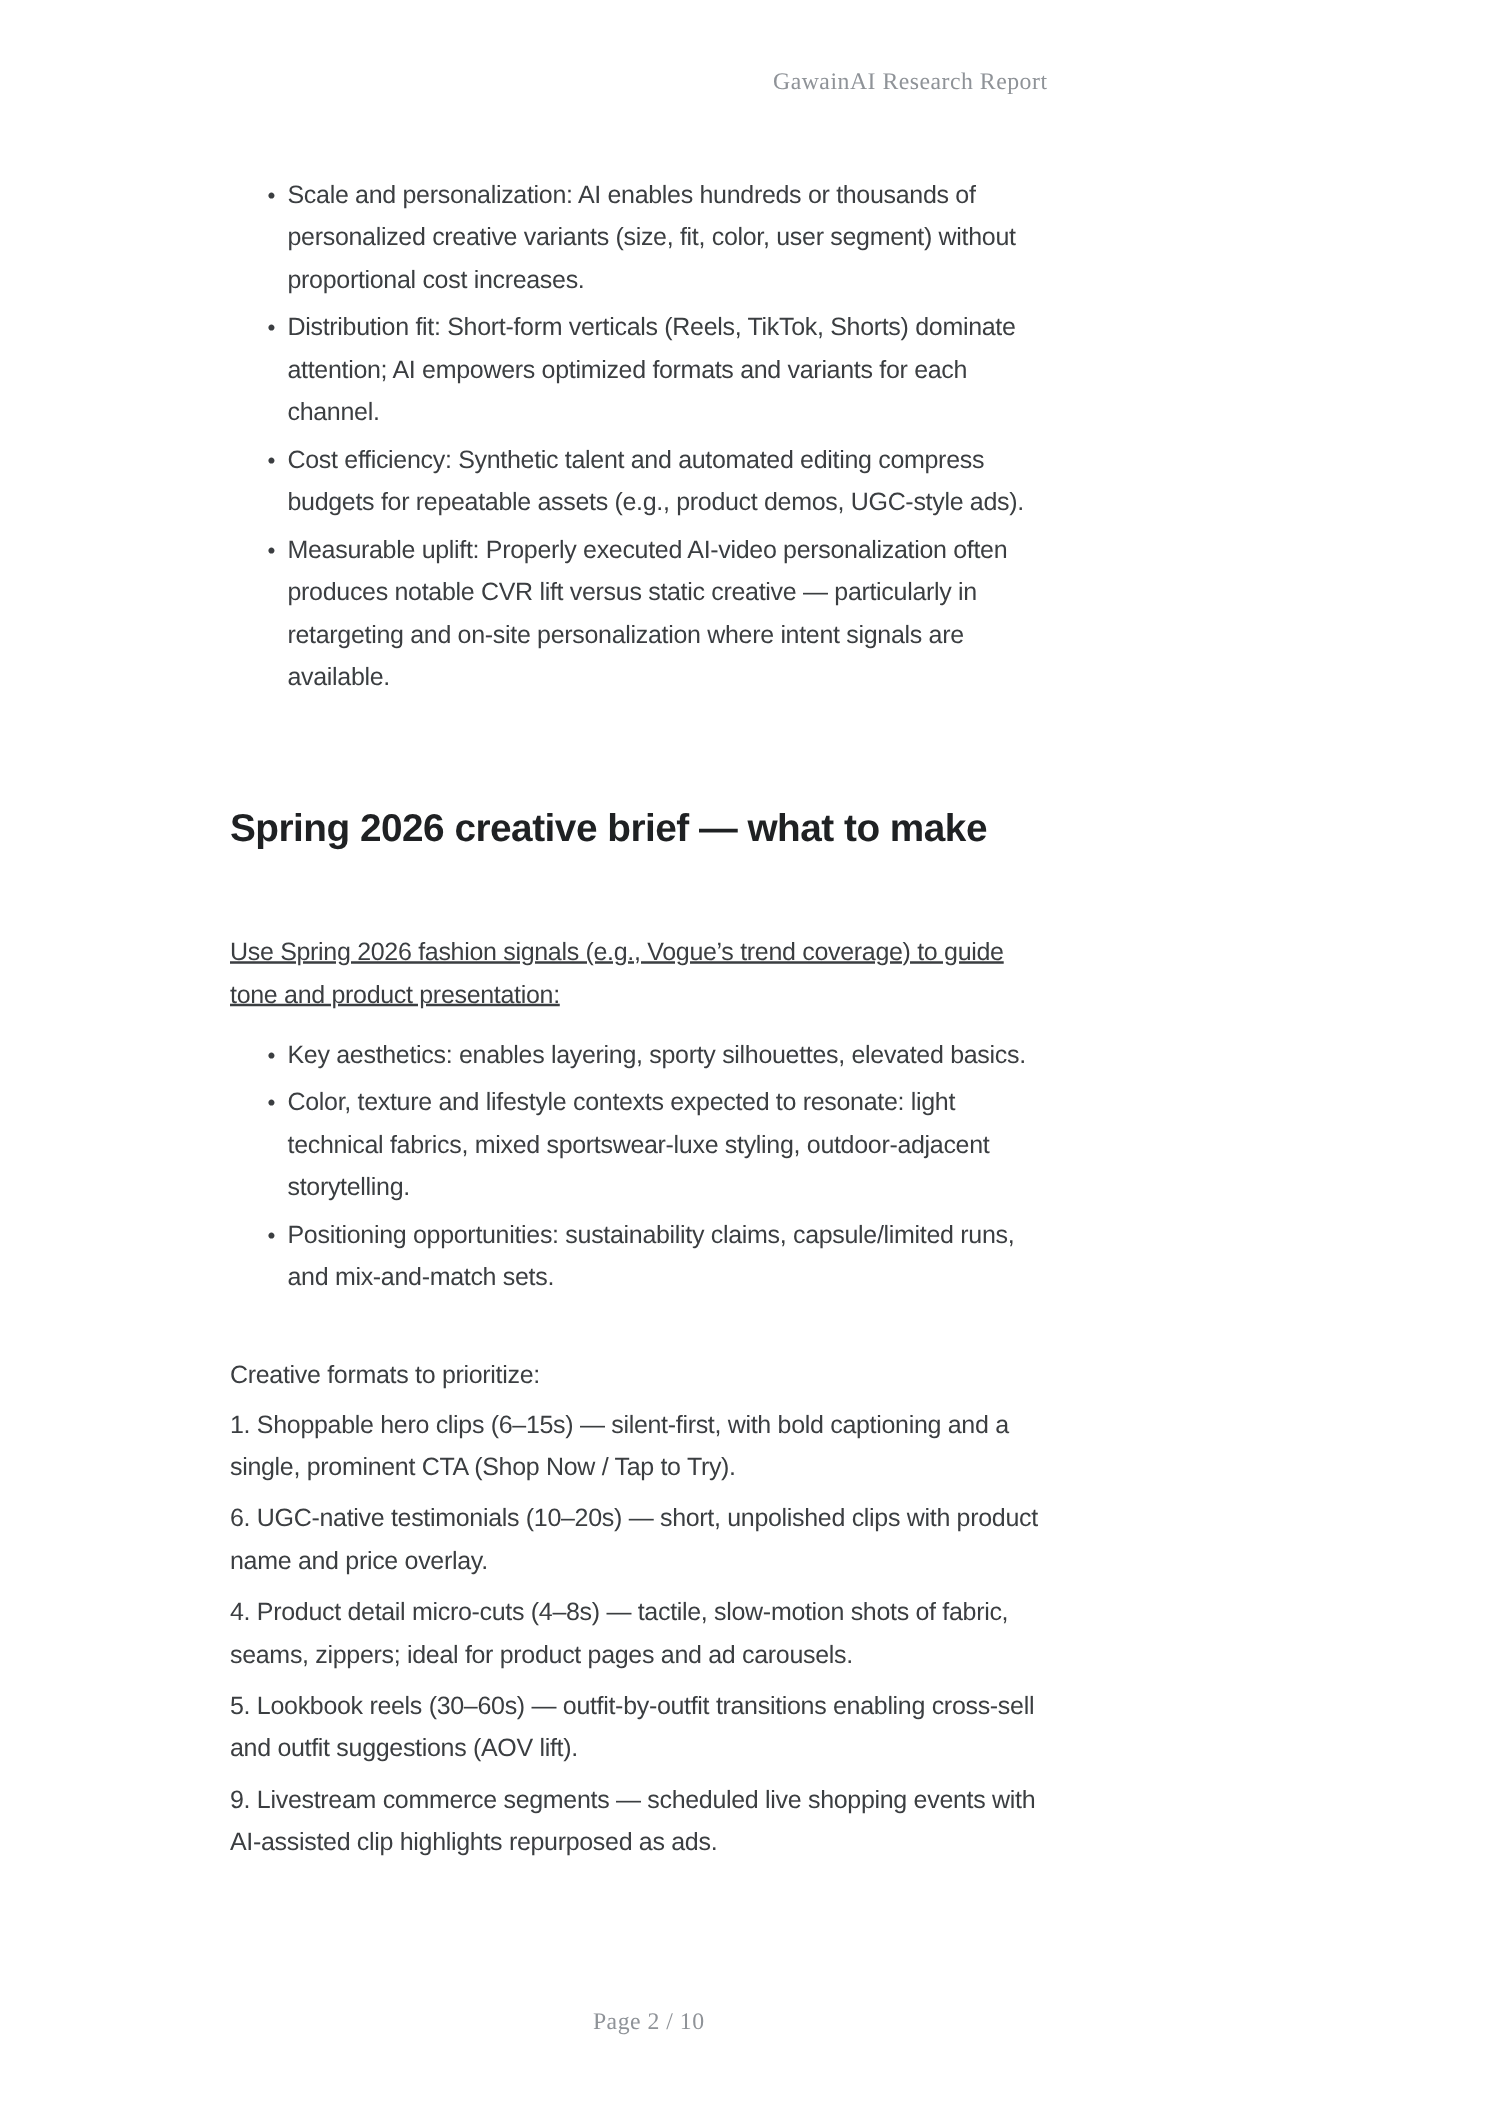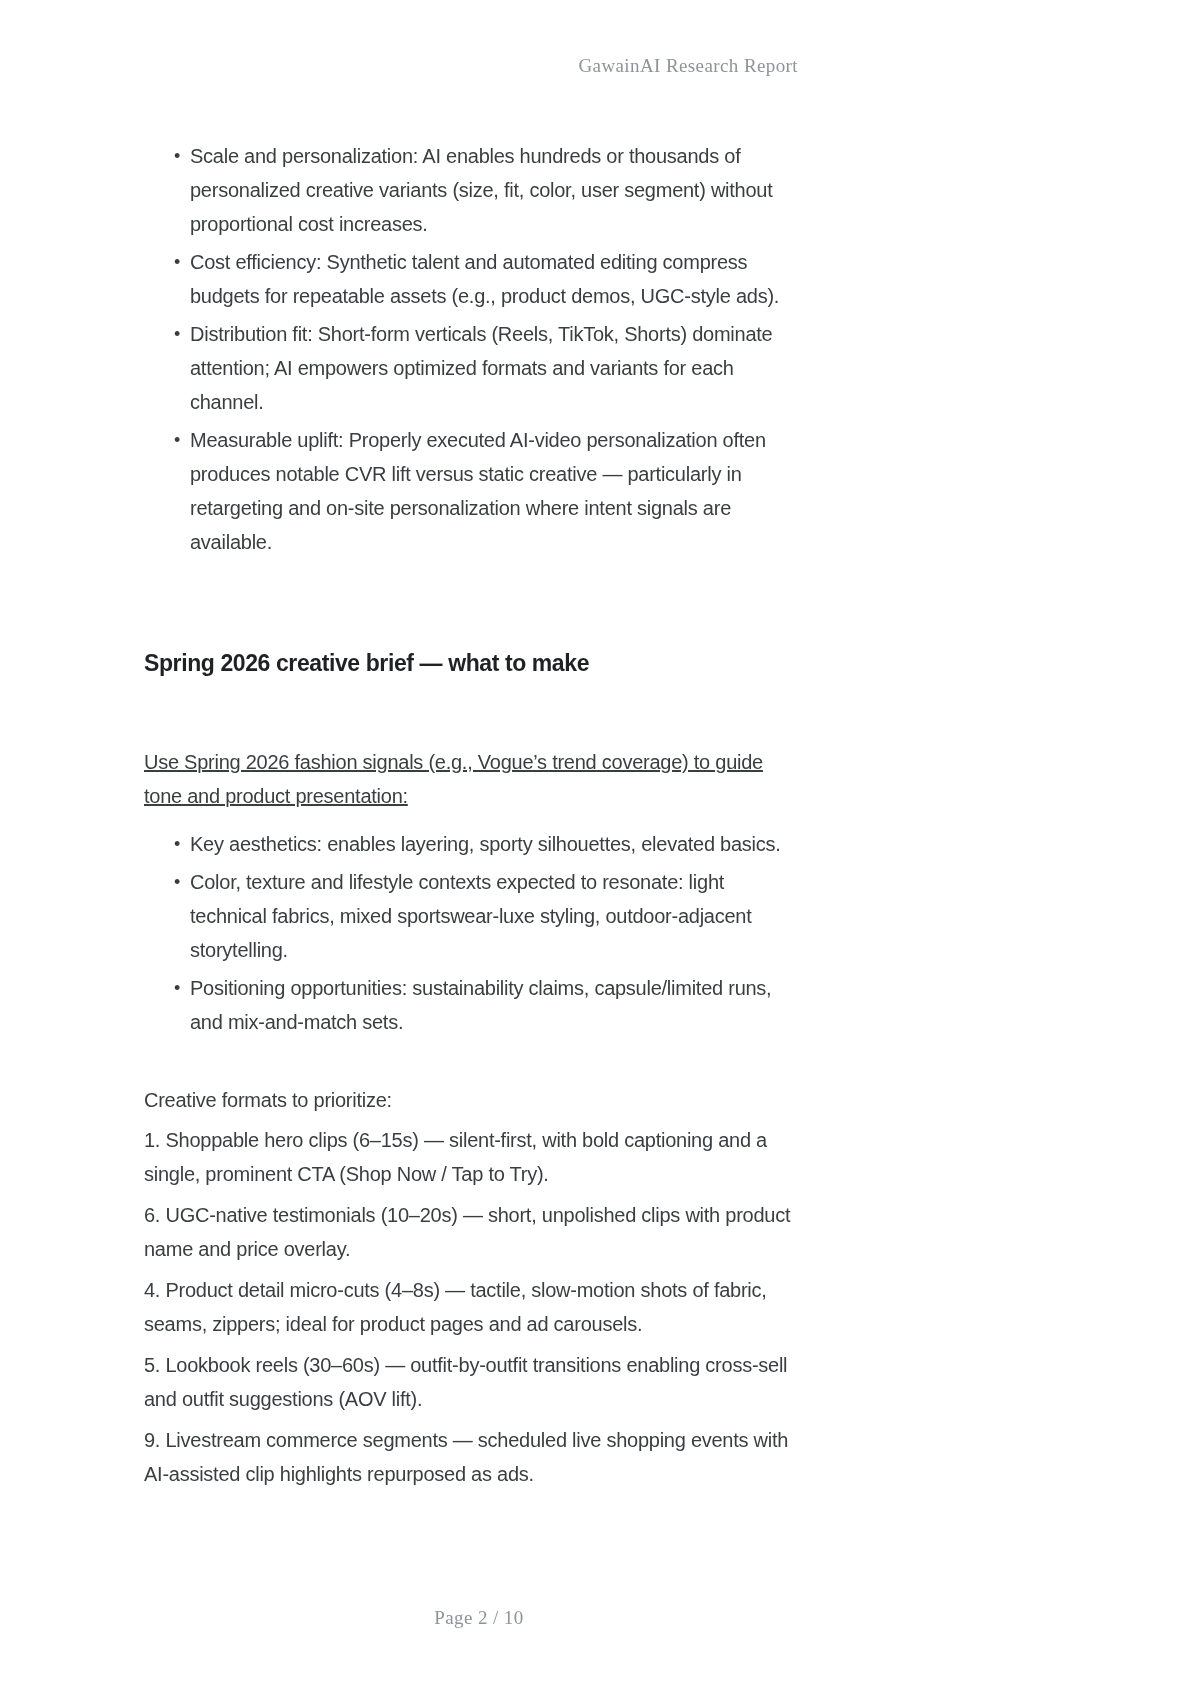--- a/index.html
+++ b/index.html
@@ -7,20 +7,21 @@
     padding: 0;
     background: #ffffff;
   }
   .page {
     position: relative;
     width: 942px;
     height: 1684px;
     background: #ffffff;
     overflow: hidden;
     font-family: "Liberation Sans", sans-serif;
+    margin-left: 40px;
   }
   .doc-header {
     position: absolute;
     top: 55px;
     right: 144px;
     font-family: "Liberation Serif", "DejaVu Serif", serif;
     font-size: 19px;
     color: #8f9398;
     letter-spacing: 0.4px;
   }
@@ -48,21 +49,21 @@
   ul.bullet-list li::before {
     content: "\2022";
     position: absolute;
     left: 30px;
     top: 0;
     font-size: 18px;
     color: #3b3e41;
   }
   h1.section-heading {
     margin: 84px 0 62px 0;
-    font-size: 23px;
+    font-size: 31px;
     line-height: 40px;
     font-weight: 700;
     color: #1f2123;
     letter-spacing: -0.4px;
   }
   p.lead-paragraph {
     margin: 0 0 14px 0;
     max-width: 903px;
     text-decoration: underline;
   }
@@ -89,22 +90,22 @@
 <body>
 
 <div class="page">
 
   <div class="doc-header">GawainAI Research Report</div>
 
   <div class="doc-body">
 
     <ul class="bullet-list">
       <li>Scale and personalization: AI enables hundreds or thousands of personalized creative variants (size, fit, color, user segment) without proportional cost increases.</li>
+      <li>Distribution fit: Short-form verticals (Reels, TikTok, Shorts) dominate attention; AI empowers optimized formats and variants for each channel.</li>
       <li>Cost efficiency: Synthetic talent and automated editing compress budgets for repeatable assets (e.g., product demos, UGC-style ads).</li>
-      <li>Distribution fit: Short-form verticals (Reels, TikTok, Shorts) dominate attention; AI empowers optimized formats and variants for each channel.</li>
       <li>Measurable uplift: Properly executed AI-video personalization often produces notable CVR lift versus static creative — particularly in retargeting and on-site personalization where intent signals are available.</li>
     </ul>
 
     <h1 class="section-heading">Spring 2026 creative brief — what to make</h1>
 
     <p class="lead-paragraph">Use Spring 2026 fashion signals (e.g., Vogue’s trend coverage) to guide tone and product presentation:</p>
 
     <ul class="bullet-list">
       <li>Key aesthetics: enables layering, sporty silhouettes, elevated basics.</li>
       <li>Color, texture and lifestyle contexts expected to resonate: light technical fabrics, mixed sportswear-luxe styling, outdoor-adjacent storytelling.</li>

